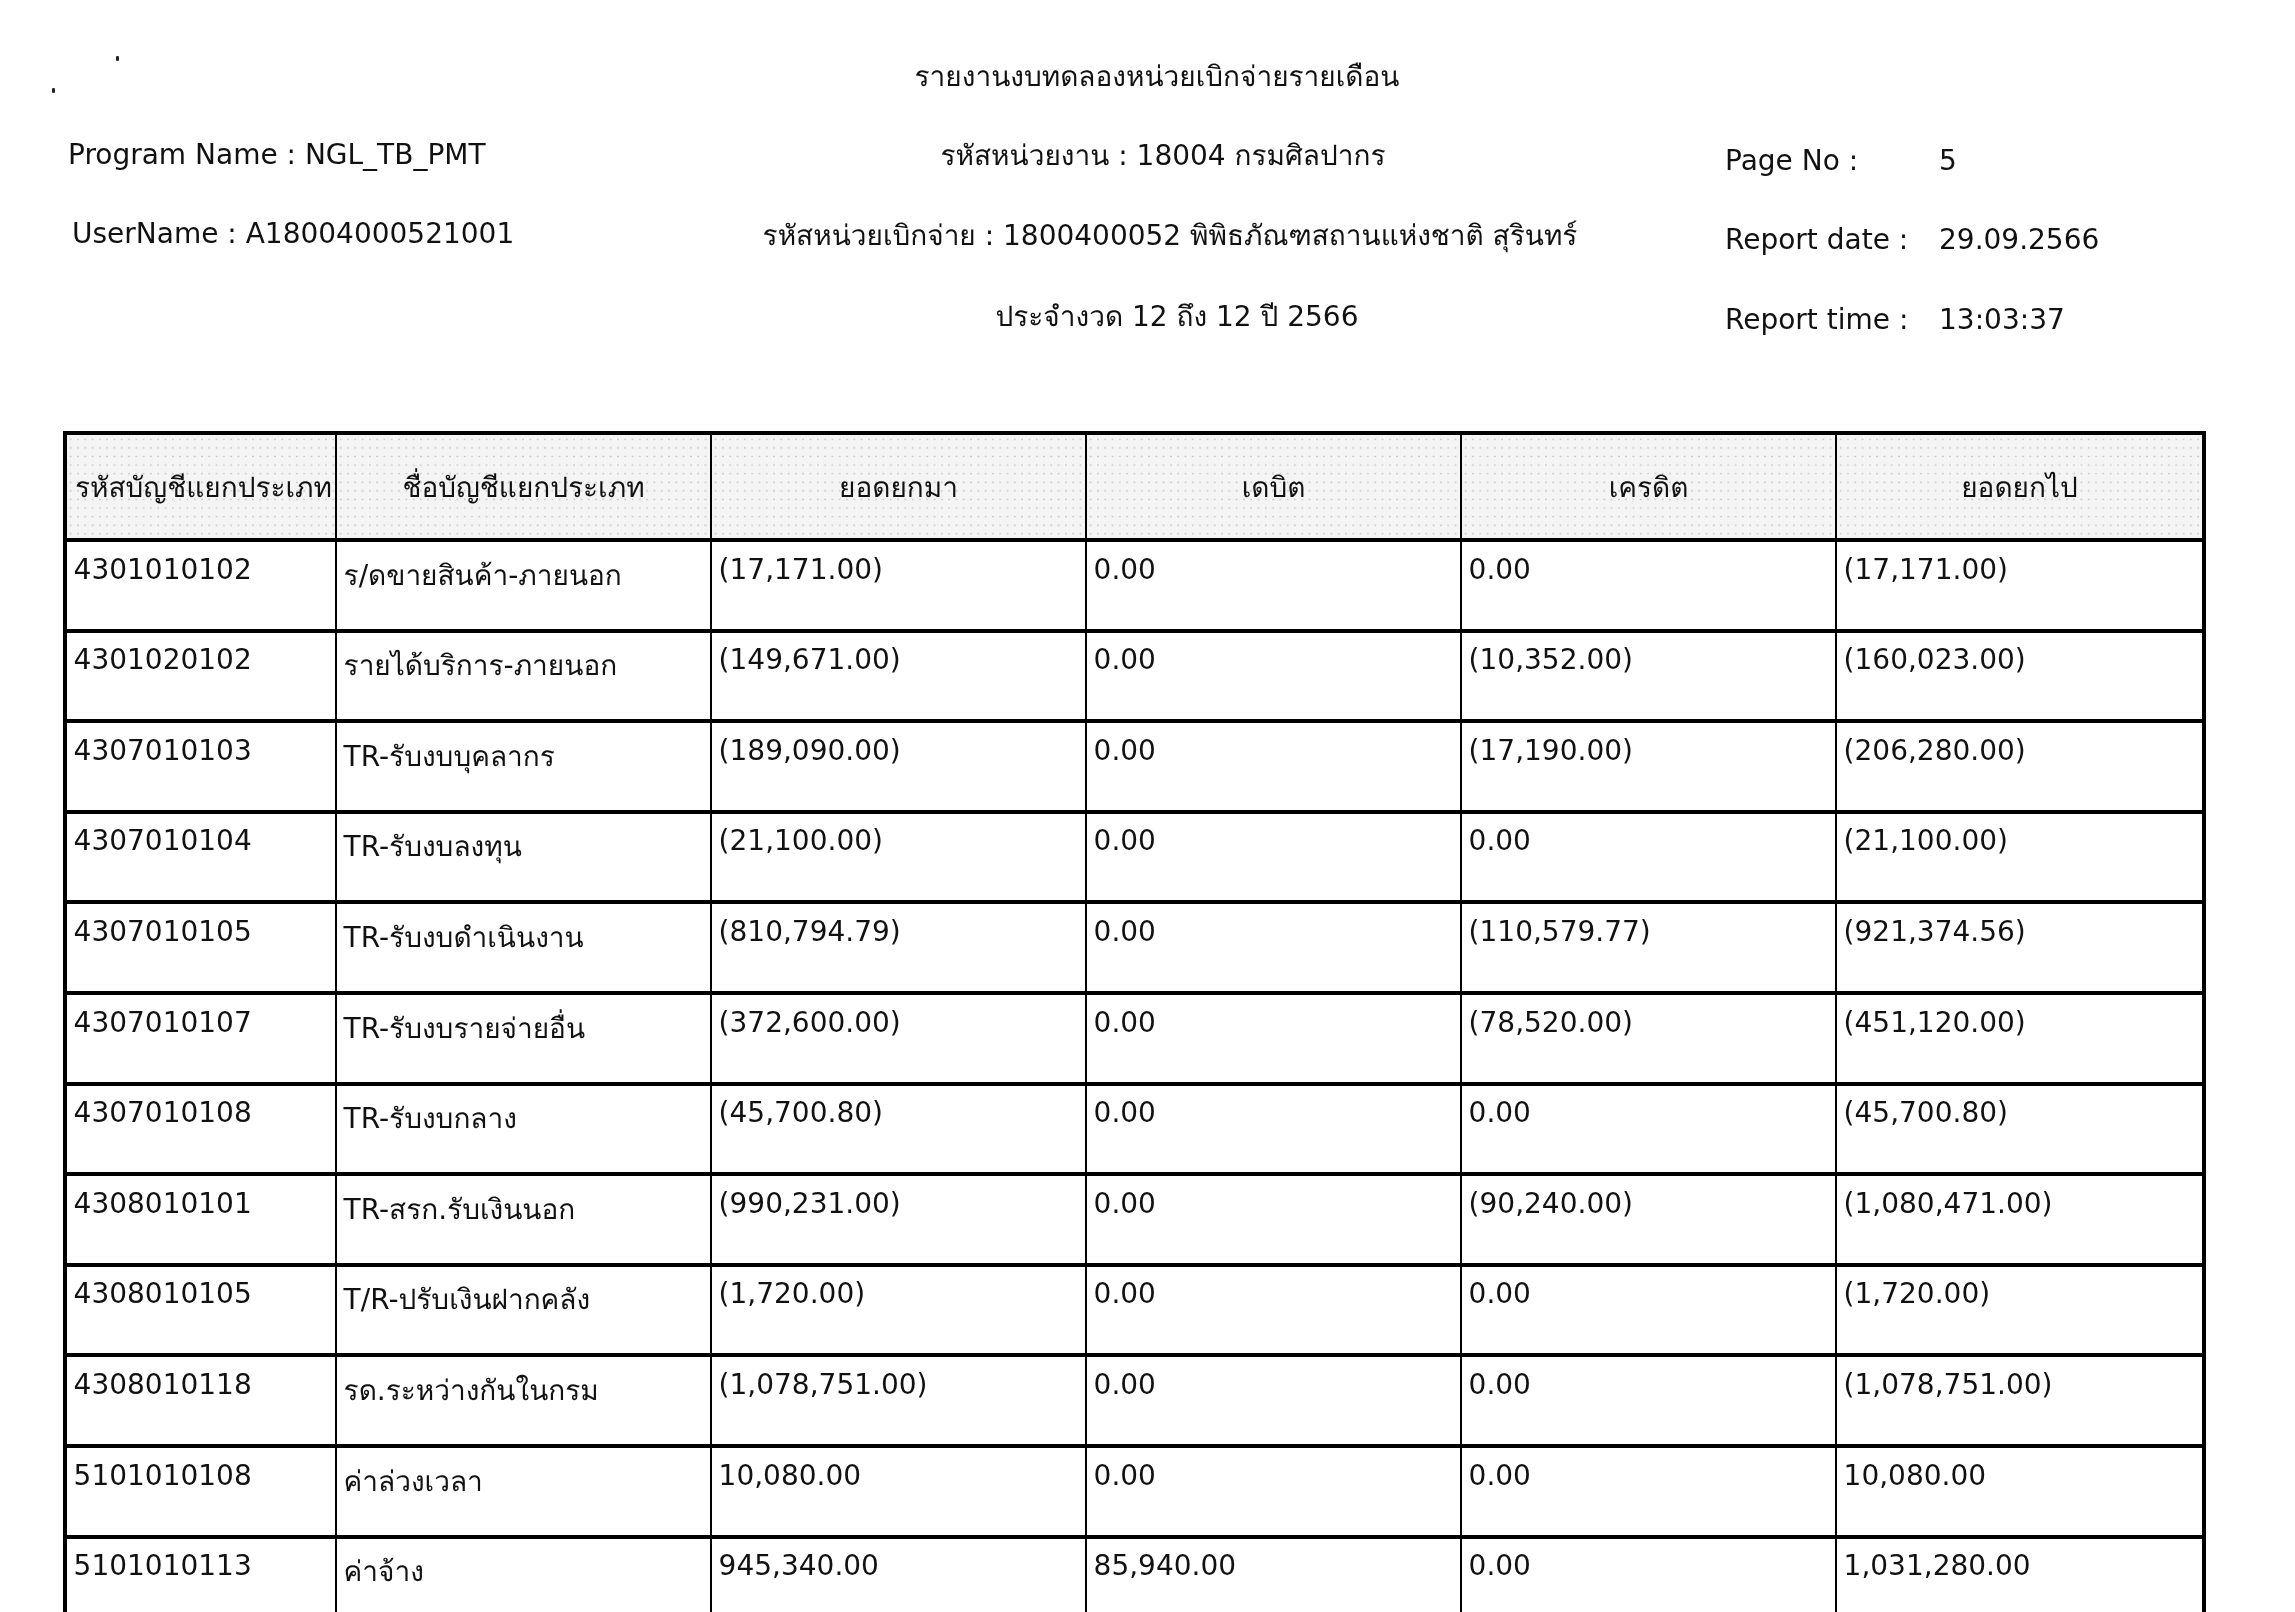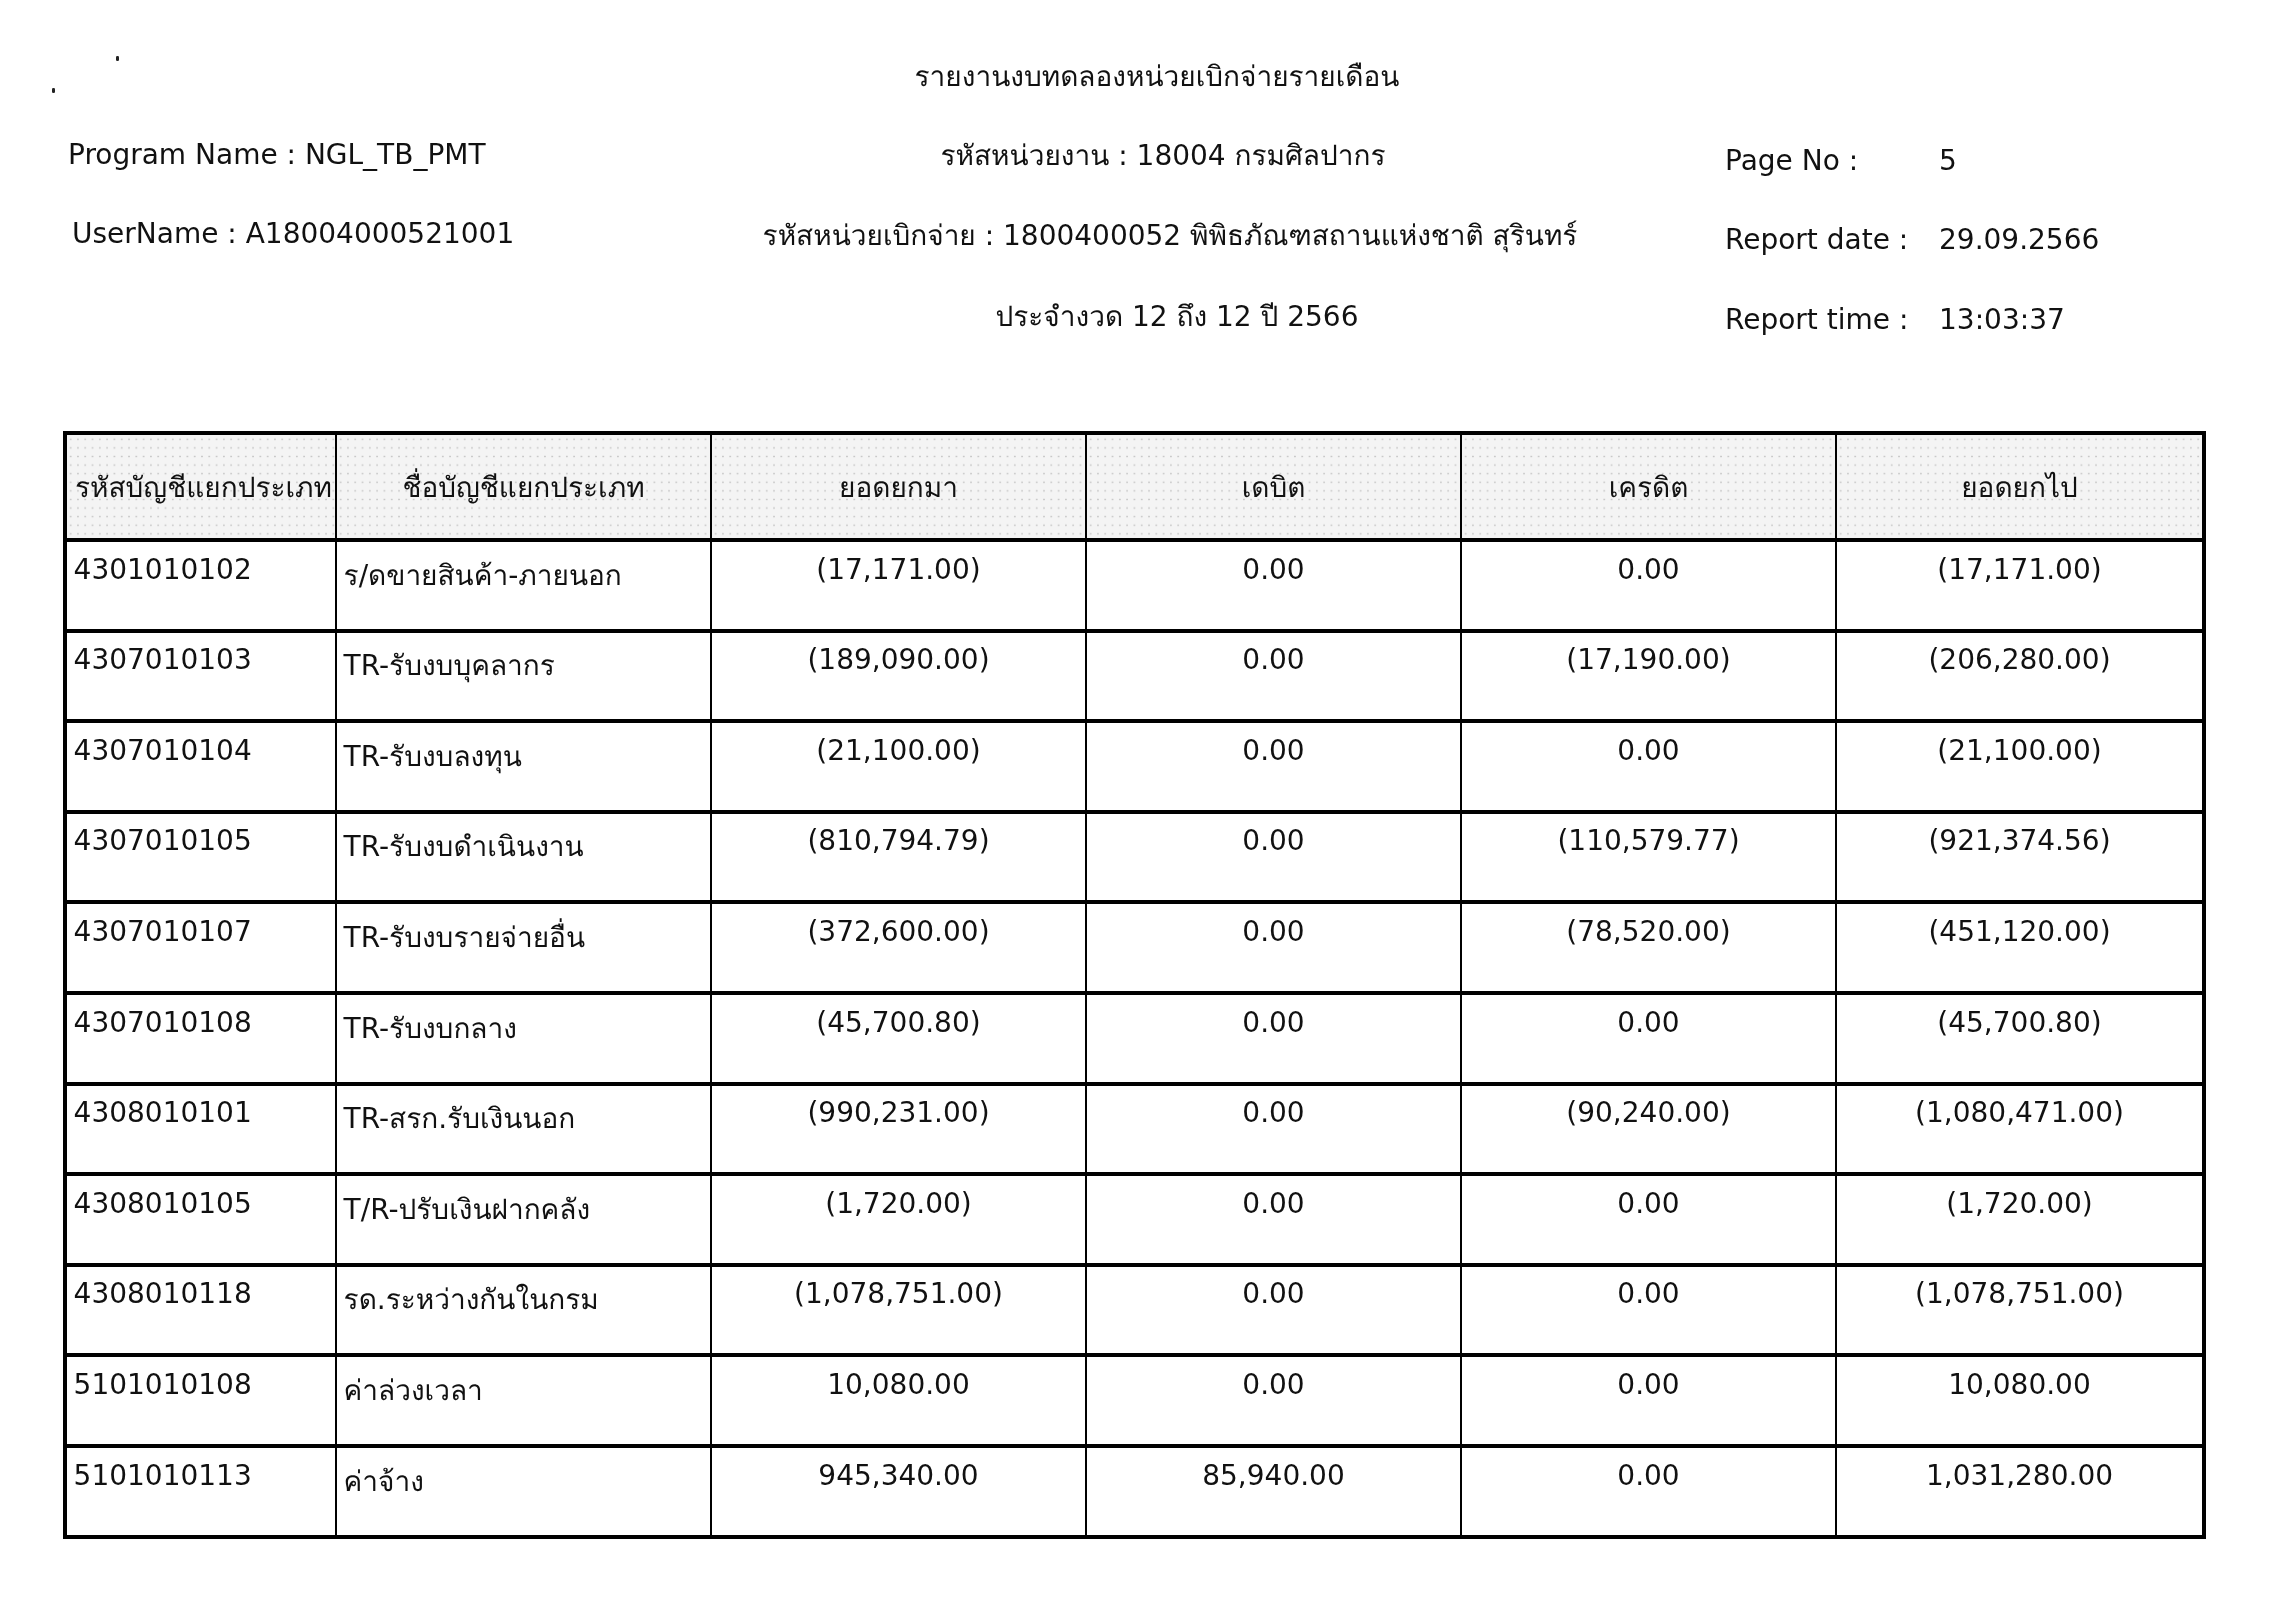--- a/index.html
+++ b/index.html
@@ -24,21 +24,21 @@
     height: 103px; font-weight: normal; text-align: center; vertical-align: middle;
     background: #f4f4f4;
     background-image: radial-gradient(#c8c8c8 0.7px, transparent 1px);
     background-size: 7.3px 8.6px;
     border-bottom: 4px solid #000;
   }
   table.report td {
     height: 76px; vertical-align: top; padding-top: 10.6px;
     border-bottom: 4px solid #000;
   }
-  td.num { text-align: center; padding-right: 5.3px; margin-left: 41px; }
+  td.num { text-align: left; padding-right: 5.3px; margin-left: 41px; }
   td.code { text-align: left; padding-left: 6.6px; }
   td.name { text-align: left; padding-left: 6.6px; }
 </style>
 </head>
 <body>
 
 <div class="speck" style="left:116px; top:56px;"></div>
 <div class="speck" style="left:52px; top:88px;"></div>
 
 <div class="txt center" style="left:1157px; top:63px;">รายงานงบทดลองหน่วยเบิกจ่ายรายเดือน</div>
@@ -76,20 +76,28 @@
     </tr>
   </thead>
   <tbody>
     <tr>
       <td class="code">4301010102</td>
       <td class="name">ร/ดขายสินค้า-ภายนอก</td>
       <td class="num">(17,171.00)</td>
       <td class="num">0.00</td>
       <td class="num">0.00</td>
       <td class="num">(17,171.00)</td>
+    </tr>
+    <tr>
+      <td class="code">4301020102</td>
+      <td class="name">รายได้บริการ-ภายนอก</td>
+      <td class="num">(149,671.00)</td>
+      <td class="num">0.00</td>
+      <td class="num">(10,352.00)</td>
+      <td class="num">(160,023.00)</td>
     </tr>
     <tr>
       <td class="code">4307010103</td>
       <td class="name">TR-รับงบบุคลากร</td>
       <td class="num">(189,090.00)</td>
       <td class="num">0.00</td>
       <td class="num">(17,190.00)</td>
       <td class="num">(206,280.00)</td>
     </tr>
     <tr>

